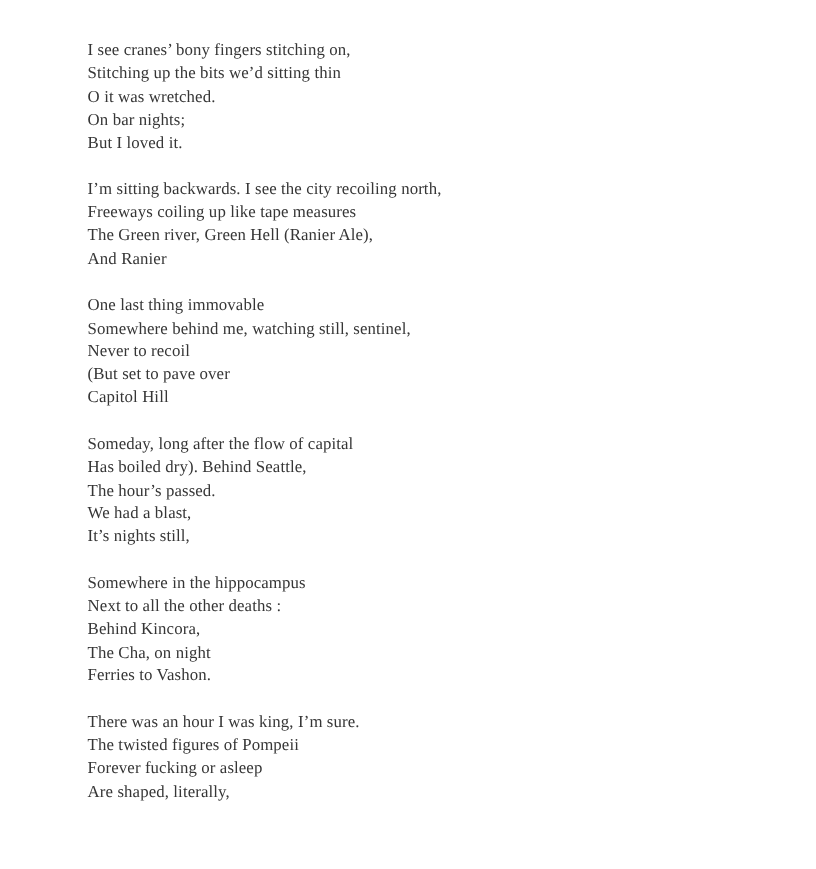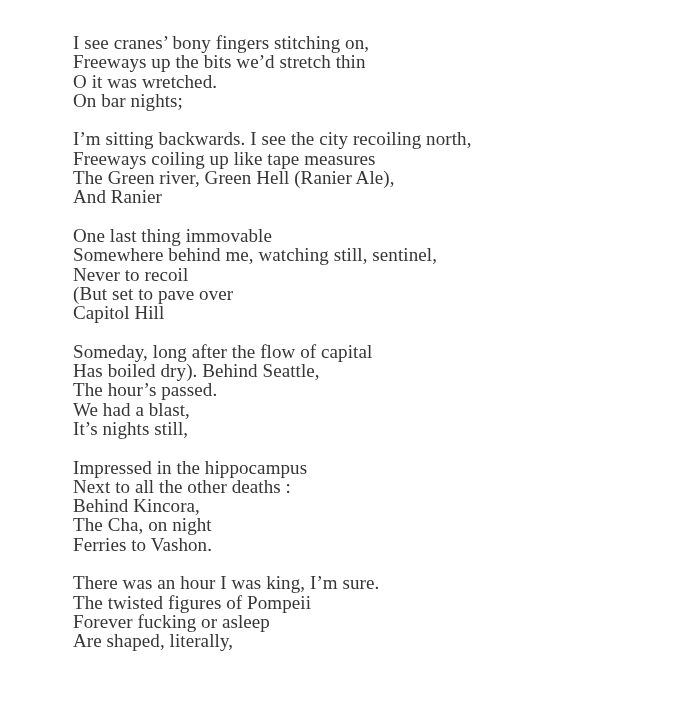--- a/index.html
+++ b/index.html
@@ -36,38 +36,39 @@
     margin: 0 0 19.3px 0;
     padding: 0;
   }
 
   .stanza:last-child {
     margin-bottom: 16px;
   }
 
   .line {
     display: block;
-    font-size: 19px;
+    font-size: 14px;
     line-height: 19.3px;
     letter-spacing: 0.09px;
     white-space: pre;
     color: #363636;
   }
 </style>
 </head>
 <body>
 
 <div class="page">
   <div class="poem-body">
 
     <div class="stanza">
       <span class="line">I see cranes’ bony fingers stitching on,</span>
-      <span class="line">Freeways up the bits we’d stretch thin</span>
+      <span class="line">Stitching up the bits we’d sitting thin</span>
       <span class="line">O it was wretched.</span>
       <span class="line">On bar nights;</span>
+      <span class="line">But I loved it.</span>
     </div>
 
     <div class="stanza">
       <span class="line">I’m sitting backwards. I see the city recoiling north,</span>
       <span class="line">Freeways coiling up like tape measures</span>
       <span class="line">The Green river, Green Hell (Ranier Ale),</span>
       <span class="line">And Ranier</span>
     </div>
 
     <div class="stanza">
@@ -80,21 +81,21 @@
 
     <div class="stanza">
       <span class="line">Someday, long after the flow of capital</span>
       <span class="line">Has boiled dry). Behind Seattle,</span>
       <span class="line">The hour’s passed.</span>
       <span class="line">We had a blast,</span>
       <span class="line">It’s nights still,</span>
     </div>
 
     <div class="stanza">
-      <span class="line">Impressed in the hippocampus</span>
+      <span class="line">Somewhere in the hippocampus</span>
       <span class="line">Next to all the other deaths :</span>
       <span class="line">Behind Kincora,</span>
       <span class="line">The Cha, on night</span>
       <span class="line">Ferries to Vashon.</span>
     </div>
 
     <div class="stanza">
       <span class="line">There was an hour I was king, I’m sure.</span>
       <span class="line">The twisted figures of Pompeii</span>
       <span class="line">Forever fucking or asleep</span>

